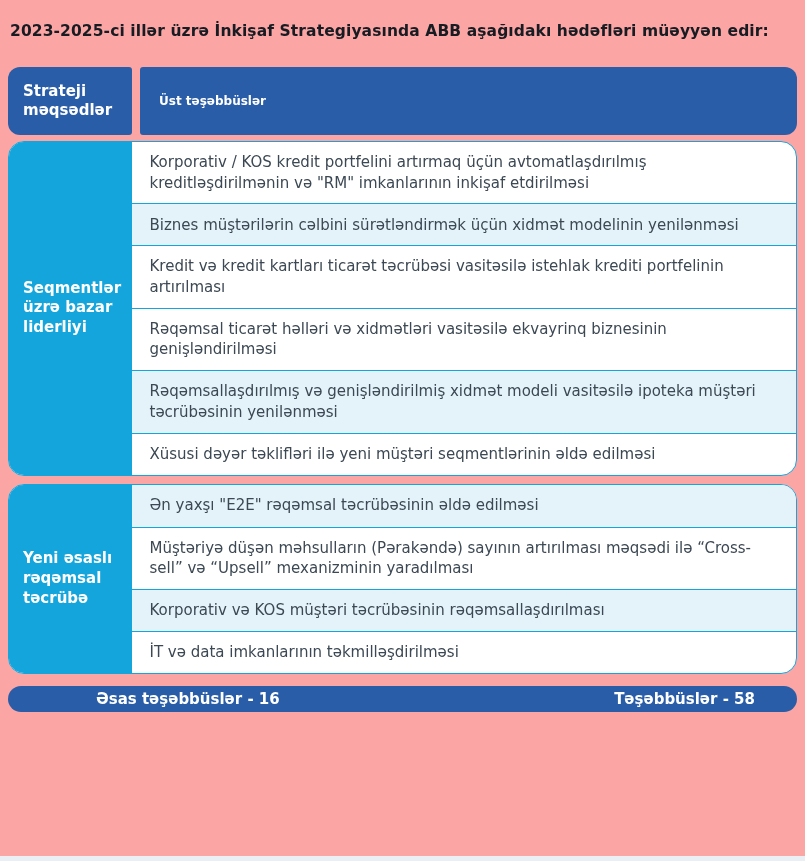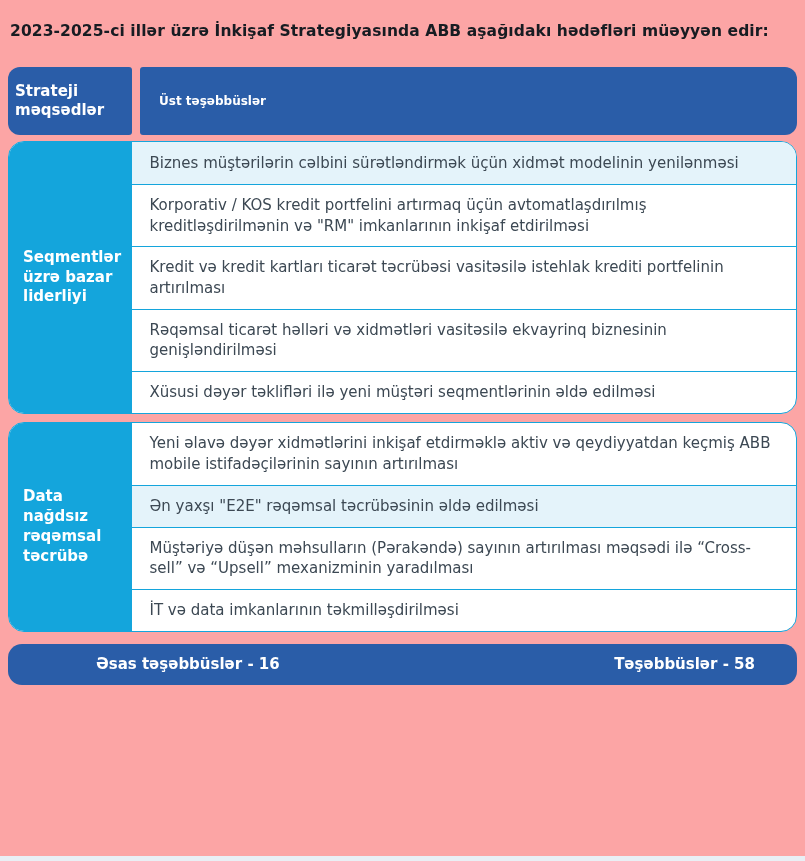--- a/index.html
+++ b/index.html
@@ -21,21 +21,21 @@
     font-size:15.5px;font-weight:bold;color:var(--heading-text);
     margin:0 0 0 2px;letter-spacing:.1px;
   }
   .header-row{display:flex;gap:8px;height:68px;margin-top:27px;}
   .header-cell{
     background:var(--header-blue);color:#fff;font-weight:bold;
     display:flex;align-items:center;
   }
   .header-cell.left{
     width:124px;flex:0 0 124px;border-radius:12px 3px 3px 12px;
-    padding-left:7px;font-size:15px;line-height:1.28;
+    padding-left:15px;font-size:15px;line-height:1.28;
   }
   .header-cell.right{
     flex:1;border-radius:3px 12px 12px 3px;padding-left:19px;font-size:12px;align-items:center;
   }
   .section{
     margin-top:6px;border:1.5px solid var(--accent-cyan);border-radius:16px;
     display:flex;overflow:hidden;background:#fff;
   }
   .section + .section{margin-top:8px;}
   .goal-col{
@@ -45,21 +45,21 @@
   }
   .rows{flex:1;display:flex;flex-direction:column;}
   .row{
     padding:10px 22px 10px 18px;font-size:15px;line-height:1.38;
     color:var(--body-text);display:flex;align-items:center;min-height:42px;
   }
   .row.alt{background:var(--row-alt);}
   .row + .row{border-top:1.5px solid var(--accent-cyan);}
   .row-text{max-width:640px;}
   .footer-bar{
-    margin-top:12px;height:41px;background:var(--header-blue);
+    margin-top:12px;height:26px;background:var(--header-blue);
     border-radius:14px;display:flex;align-items:center;
     justify-content:space-between;color:#fff;font-weight:bold;
     font-size:15px;padding:0 42px 0 88px;
   }
   .page-edge{
     position:absolute;left:0;bottom:0;width:100%;height:5px;
     background:var(--page-edge);
   }
 </style>
 </head>
@@ -77,51 +77,54 @@
       <span>Üst təşəbbüslər</span>
     </div>
   </div>
 
   <div>
   <div class="section">
     <div class="goal-col">
       <span>Seqmentlər üzrə bazar liderliyi</span>
     </div>
     <div class="rows">
+          <div class="row">
+            <div class="row-text">Korporativ / KOS kredit portfelini artırmaq üçün avtomatlaşdırılmış kreditləşdirilmənin və "RM" imkanlarının inkişaf etdirilməsi</div>
+          </div>
           <div class="row alt">
             <div class="row-text">Biznes müştərilərin cəlbini sürətləndirmək üçün xidmət modelinin yenilənməsi</div>
-          </div>
-          <div class="row">
-            <div class="row-text">Korporativ / KOS kredit portfelini artırmaq üçün avtomatlaşdırılmış kreditləşdirilmənin və "RM" imkanlarının inkişaf etdirilməsi</div>
           </div>
           <div class="row">
             <div class="row-text">Kredit və kredit kartları ticarət təcrübəsi vasitəsilə istehlak krediti portfelinin artırılması</div>
           </div>
           <div class="row">
             <div class="row-text">Rəqəmsal ticarət həlləri və xidmətləri vasitəsilə ekvayrinq biznesinin genişləndirilməsi</div>
+          </div>
+          <div class="row alt">
+            <div class="row-text">Rəqəmsallaşdırılmış və genişləndirilmiş xidmət modeli vasitəsilə ipoteka müştəri təcrübəsinin yenilənməsi</div>
           </div>
           <div class="row">
             <div class="row-text">Xüsusi dəyər təklifləri ilə yeni müştəri seqmentlərinin əldə edilməsi</div>
           </div>
         </div>
   </div>
 
   <div class="section">
     <div class="goal-col">
-      <span>Data nağdsız rəqəmsal təcrübə</span>
+      <span>Yeni əsaslı rəqəmsal təcrübə</span>
     </div>
     <div class="rows">
-          <div class="row">
-            <div class="row-text">Yeni əlavə dəyər xidmətlərini inkişaf etdirməklə aktiv və qeydiyyatdan keçmiş ABB mobile istifadəçilərinin sayının artırılması</div>
-          </div>
           <div class="row alt">
             <div class="row-text">Ən yaxşı "E2E" rəqəmsal təcrübəsinin əldə edilməsi</div>
           </div>
           <div class="row">
             <div class="row-text">Müştəriyə düşən məhsulların (Pərakəndə) sayının artırılması məqsədi ilə “Cross-sell” və “Upsell” mexanizminin yaradılması</div>
+          </div>
+          <div class="row alt">
+            <div class="row-text">Korporativ və KOS müştəri təcrübəsinin rəqəmsallaşdırılması</div>
           </div>
           <div class="row">
             <div class="row-text">İT və data imkanlarının təkmilləşdirilməsi</div>
           </div>
         </div>
   </div>
 </div>
 
   <div class="footer-bar">
     <span>Əsas təşəbbüslər - 16</span>

